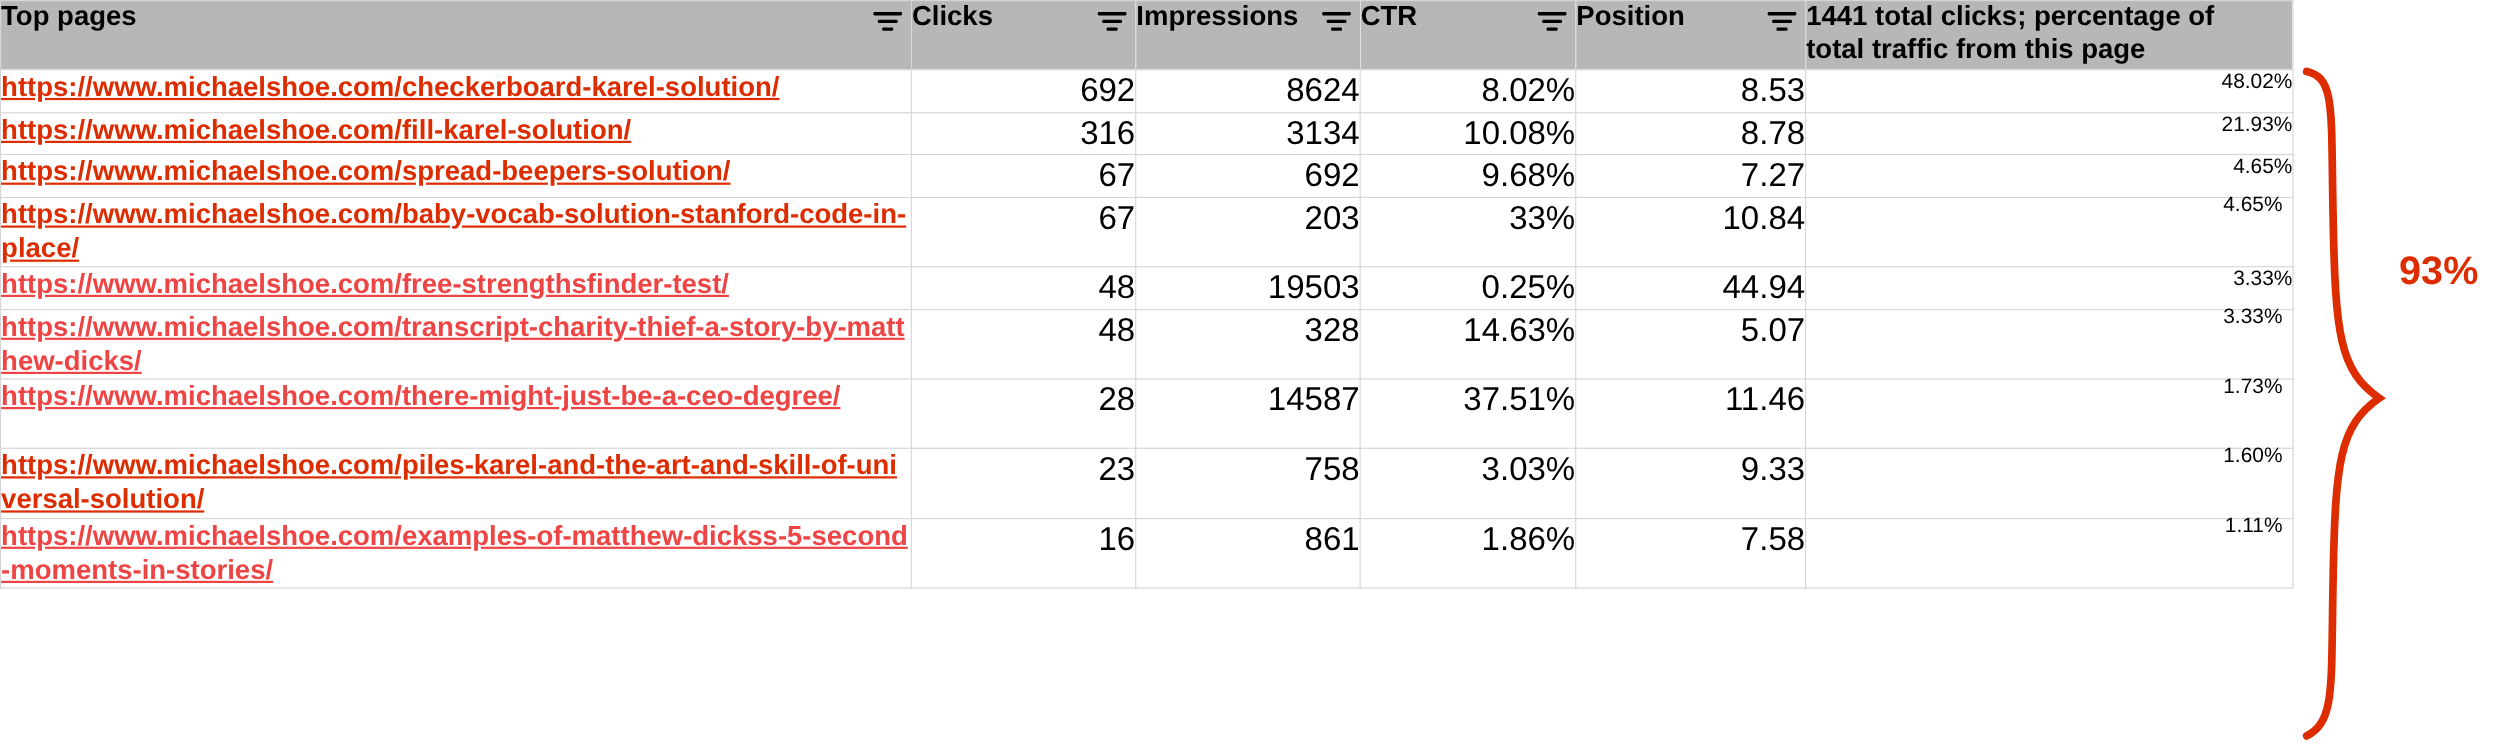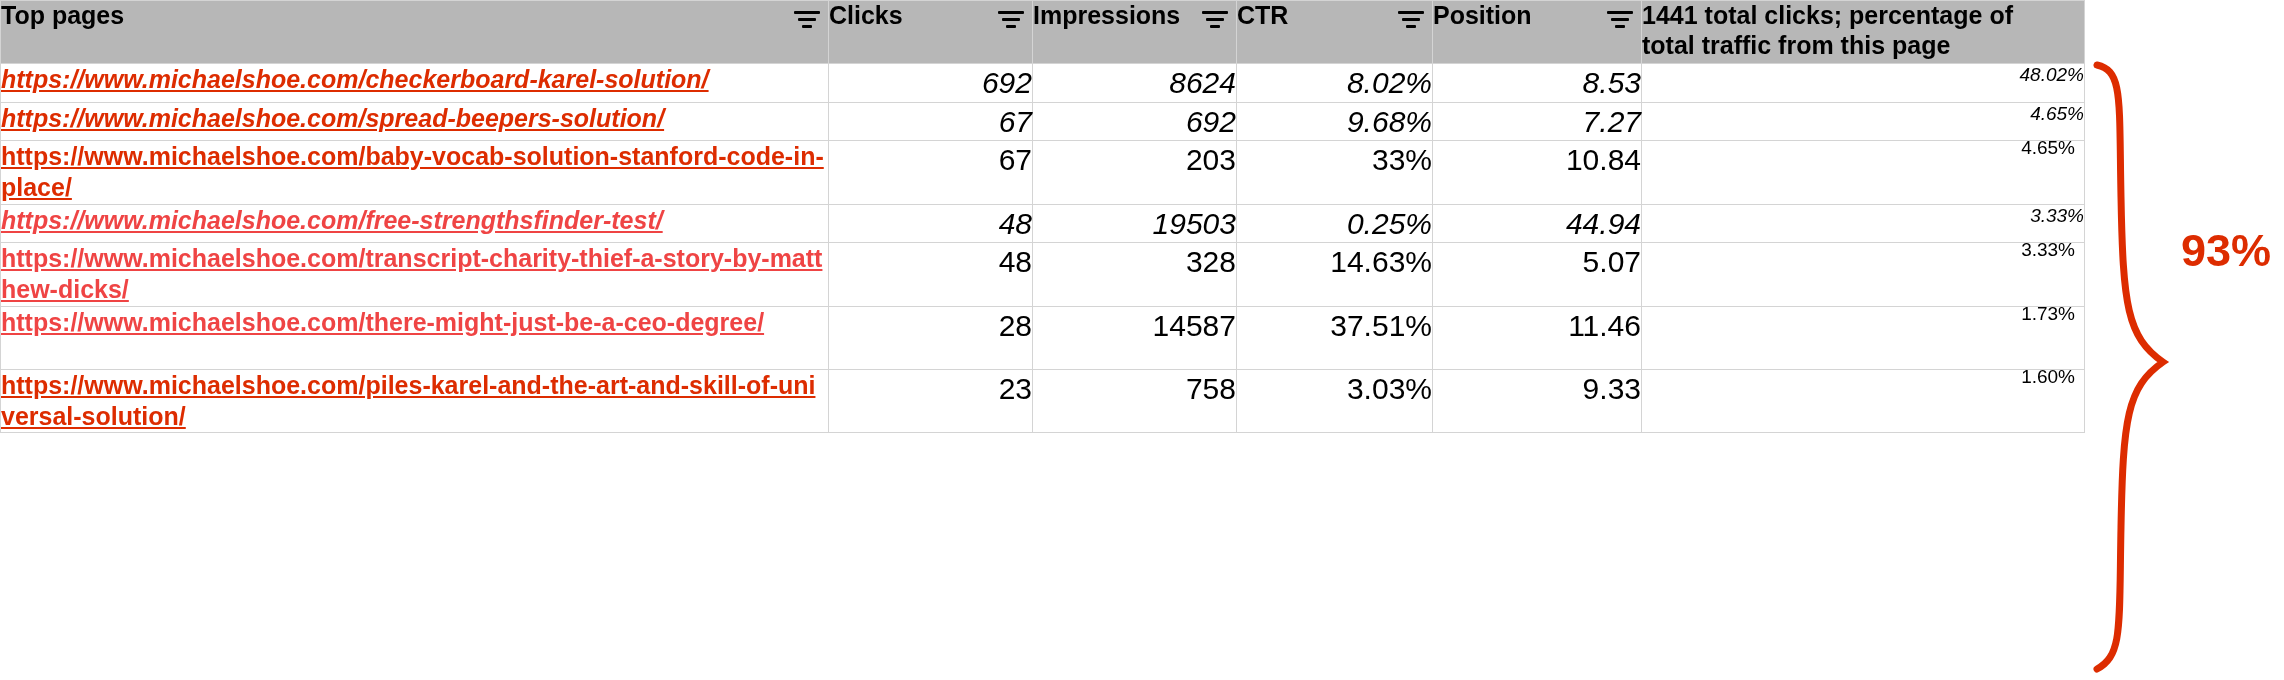--- a/index.html
+++ b/index.html
@@ -104,41 +104,41 @@
   td.pct .inner {
     display: block;
     width: 100%;
     height: 100%;
   }
   td.pct.bottomy .inner {
     position: absolute;
     right: 9px;
     bottom: 4px;
   }
-  tbody tr.h1 td { height: 30px; font-style: italic; }
+  tbody tr.h1 td { height: 30px; }
   tbody tr.h2 td { height: 62px; }
 
   
   .brace-zone {
     position: absolute;
     left: 2085px;
     top: 57px;
     width: 199px;
     height: 623px;
   }
   .brace-svg {
     position: absolute;
     left: 0;
     top: 0;
   }
   .brace-label {
     position: absolute;
     left: 96px;
     top: 168px;
-    font-size: 45px;
+    font-size: 36px;
     font-weight: bold;
     color: #dd2c00;
     font-family: "Liberation Sans", sans-serif;
   }
 </style>
 </head>
 <body>
 
 <div class="sheet">
 
@@ -206,20 +206,32 @@
         </td>
         <td class="num">692</td>
         <td class="num">8624</td>
         <td class="num">8.02%</td>
         <td class="num">8.53</td>
         <td class="pct">
             <span class="inner">48.02%</span>
           </td>
       </tr>
 
+      <tr class="h1">
+        <td class="url">
+          <a class="red" href="#">https://www.michaelshoe.com/fill-karel-solution/</a>
+        </td>
+        <td class="num">316</td>
+        <td class="num">3134</td>
+        <td class="num">10.08%</td>
+        <td class="num">8.78</td>
+        <td class="pct">
+            <span class="inner">21.93%</span>
+          </td>
+      </tr>
 
       <tr class="h1">
         <td class="url">
           <a class="red" href="#">https://www.michaelshoe.com/spread-beepers-solution/</a>
         </td>
         <td class="num">67</td>
         <td class="num">692</td>
         <td class="num">9.68%</td>
         <td class="num">7.27</td>
         <td class="pct">
@@ -286,20 +298,32 @@
         </td>
         <td class="num">23</td>
         <td class="num">758</td>
         <td class="num">3.03%</td>
         <td class="num">9.33</td>
         <td class="pct bottomy">
             <span class="inner">1.60%</span>
           </td>
       </tr>
 
+      <tr class="h2">
+        <td class="url">
+          <a class="blue" href="#">https://www.michaelshoe.com/examples-of-matthew-dickss-5-second-moments-in-stories/</a>
+        </td>
+        <td class="num">16</td>
+        <td class="num">861</td>
+        <td class="num">1.86%</td>
+        <td class="num">7.58</td>
+        <td class="pct bottomy">
+            <span class="inner">1.11%</span>
+          </td>
+      </tr>
 
     </tbody>
   </table>
 
   <div class="brace-zone">
     <svg class="brace-svg" width="199" height="623" viewBox="0 0 199 623">
       <path d="M 12 8 C 38 14, 34 40, 36 140 C 38 248, 42 280, 78 305 C 42 330, 38 362, 36 470 C 34 570, 38 598, 12 612" fill="none" stroke="#dd2c00" stroke-width="7" stroke-linecap="round"></path>
     </svg>
     <div class="brace-label">93%</div>
   </div>

